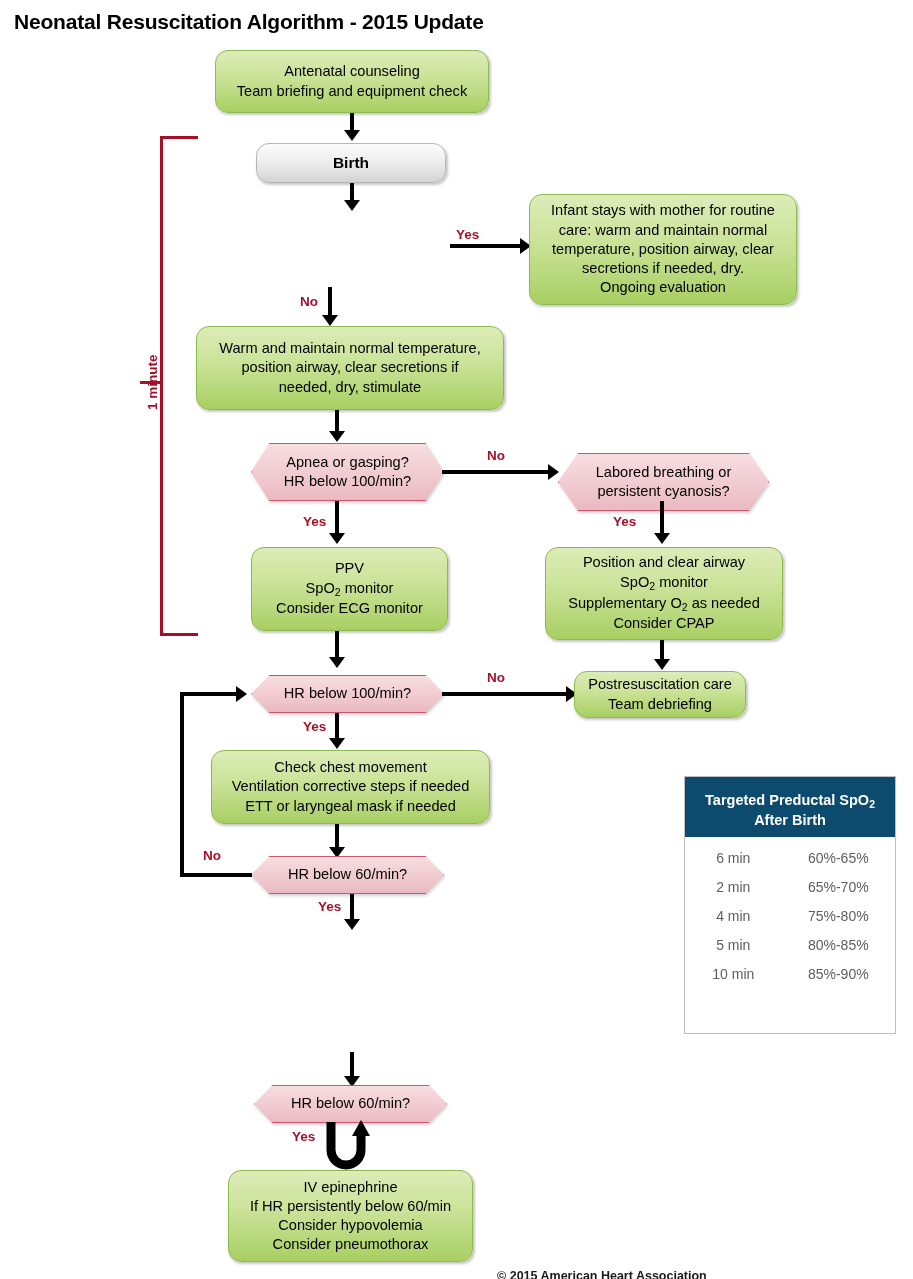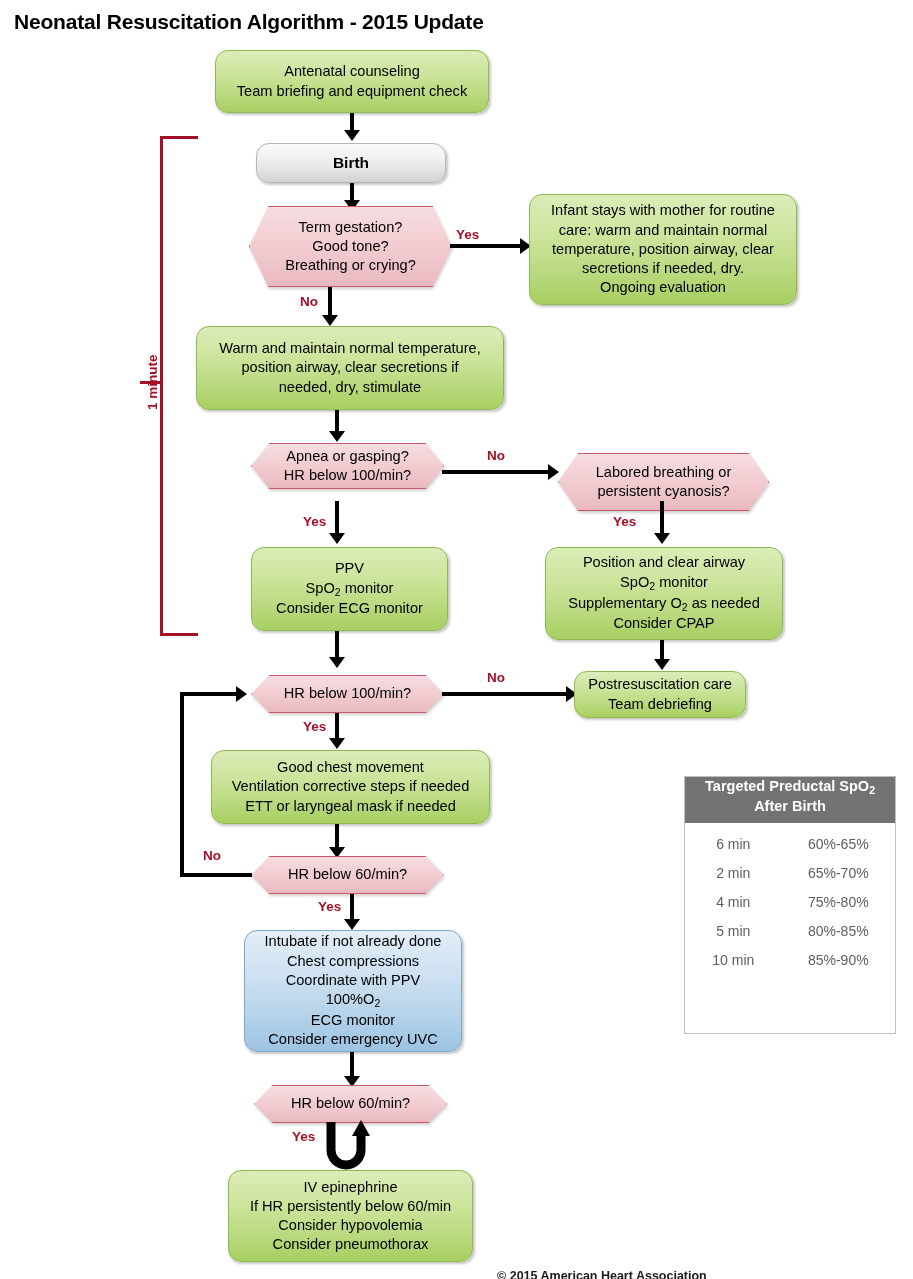--- a/index.html
+++ b/index.html
@@ -156,26 +156,26 @@
   }
 
   
   .spo2-table {
     position: absolute;
     box-sizing: border-box;
     border: 1px solid #bfbfbf;
     background: #ffffff;
   }
   .spo2-head {
-    background: #737373;
+    background: #0c4a6e;
     color: #ffffff;
     font-weight: bold;
     font-size: 14.5px;
     text-align: center;
-    padding: 0 6px 8px;
+    padding: 14px 6px 8px;
     line-height: 1.25;
   }
   .spo2-body { padding: 6px 0 8px; }
   .spo2-row {
     display: flex;
     font-size: 14px;
     color: #5e5e5e;
     padding: 6.5px 0;
   }
   .spo2-c1 { flex: 0 0 46%; text-align: center; }
@@ -204,29 +204,20 @@
   <div class="vline" style="left:350px; top:113px; height:19px;"></div>
   <div class="arrow-down" style="left:344px; top:130px;"></div>
 
   <div class="node box-gray" style="left:256px; top:143px; width:190px; height:40px;">
     <div class="txt">Birth</div>
   </div>
 
   <div class="vline" style="left:350px; top:183px; height:19px;"></div>
   <div class="arrow-down" style="left:344px; top:200px;"></div>
 
-  <div class="hexwrap" style="left:249px; top:206px; width:203px; height:81px;">
-    <div class="hex node">
-      <div class="txt">
-        <div>Term gestation?</div>
-        <div>Good tone?</div>
-        <div>Breathing or crying?</div>
-      </div>
-    </div>
-  </div>
 
   <div class="hline" style="left:450px; top:244px; width:72px;"></div>
   <div class="arrow-right" style="left:520px; top:238px;"></div>
   <div class="edge-label" style="left:456px; top:227px;">Yes</div>
 
   <div class="vline" style="left:328px; top:287px; height:32px;"></div>
   <div class="arrow-down" style="left:322px; top:315px;"></div>
   <div class="edge-label" style="left:300px; top:294px;">No</div>
 
   <div class="node box-green" style="left:196px; top:326px; width:308px; height:84px;">
@@ -243,21 +234,21 @@
       <div>care: warm and maintain normal</div>
       <div>temperature, position airway, clear</div>
       <div>secretions if needed, dry.</div>
       <div>Ongoing evaluation</div>
     </div>
   </div>
 
   <div class="vline" style="left:335px; top:410px; height:24px;"></div>
   <div class="arrow-down" style="left:329px; top:431px;"></div>
 
-  <div class="hexwrap" style="left:251px; top:443px; width:193px; height:46px;">
+  <div class="hexwrap" style="left:251px; top:443px; width:193px; height:58px;">
     <div class="hex node">
       <div class="txt">
         <div>Apnea or gasping?</div>
         <div>HR below 100/min?</div>
       </div>
     </div>
   </div>
 
   <div class="hline" style="left:442px; top:470px; width:108px;"></div>
   <div class="arrow-right" style="left:548px; top:464px;"></div>
@@ -319,21 +310,21 @@
 
   <div class="node box-green" style="left:574px; top:671px; width:172px; height:47px;">
     <div class="txt">
       <div>Postresuscitation care</div>
       <div>Team debriefing</div>
     </div>
   </div>
 
   <div class="node box-green" style="left:211px; top:750px; width:279px; height:74px;">
     <div class="txt">
-      <div>Good chest movement</div>
+      <div>Check chest movement</div>
       <div>Ventilation corrective steps if needed</div>
       <div>ETT or laryngeal mask if needed</div>
     </div>
   </div>
 
   <div class="vline" style="left:335px; top:824px; height:26px;"></div>
   <div class="arrow-down" style="left:329px; top:847px;"></div>
 
   <div class="hexwrap" style="left:251px; top:856px; width:193px; height:38px;">
     <div class="hex node">
@@ -344,30 +335,20 @@
   <div class="hline" style="left:180px; top:873px; width:72px;"></div>
   <div class="vline" style="left:180px; top:692px; height:185px;"></div>
   <div class="hline" style="left:180px; top:692px; width:60px;"></div>
   <div class="arrow-right" style="left:236px; top:686px;"></div>
   <div class="edge-label" style="left:203px; top:848px;">No</div>
 
   <div class="vline" style="left:350px; top:894px; height:28px;"></div>
   <div class="arrow-down" style="left:344px; top:919px;"></div>
   <div class="edge-label" style="left:318px; top:899px;">Yes</div>
 
-  <div class="node box-blue" style="left:244px; top:930px; width:218px; height:122px;">
-    <div class="txt">
-      <div>Intubate if not already done</div>
-      <div>Chest compressions</div>
-      <div>Coordinate with PPV</div>
-      <div>100%O<sub>2</sub></div>
-      <div>ECG monitor</div>
-      <div>Consider emergency UVC</div>
-    </div>
-  </div>
 
   <div class="vline" style="left:350px; top:1052px; height:27px;"></div>
   <div class="arrow-down" style="left:344px; top:1076px;"></div>
 
   <div class="hexwrap" style="left:254px; top:1085px; width:193px; height:38px;">
     <div class="hex node">
       <div class="txt">HR below 60/min?</div>
     </div>
   </div>
 

